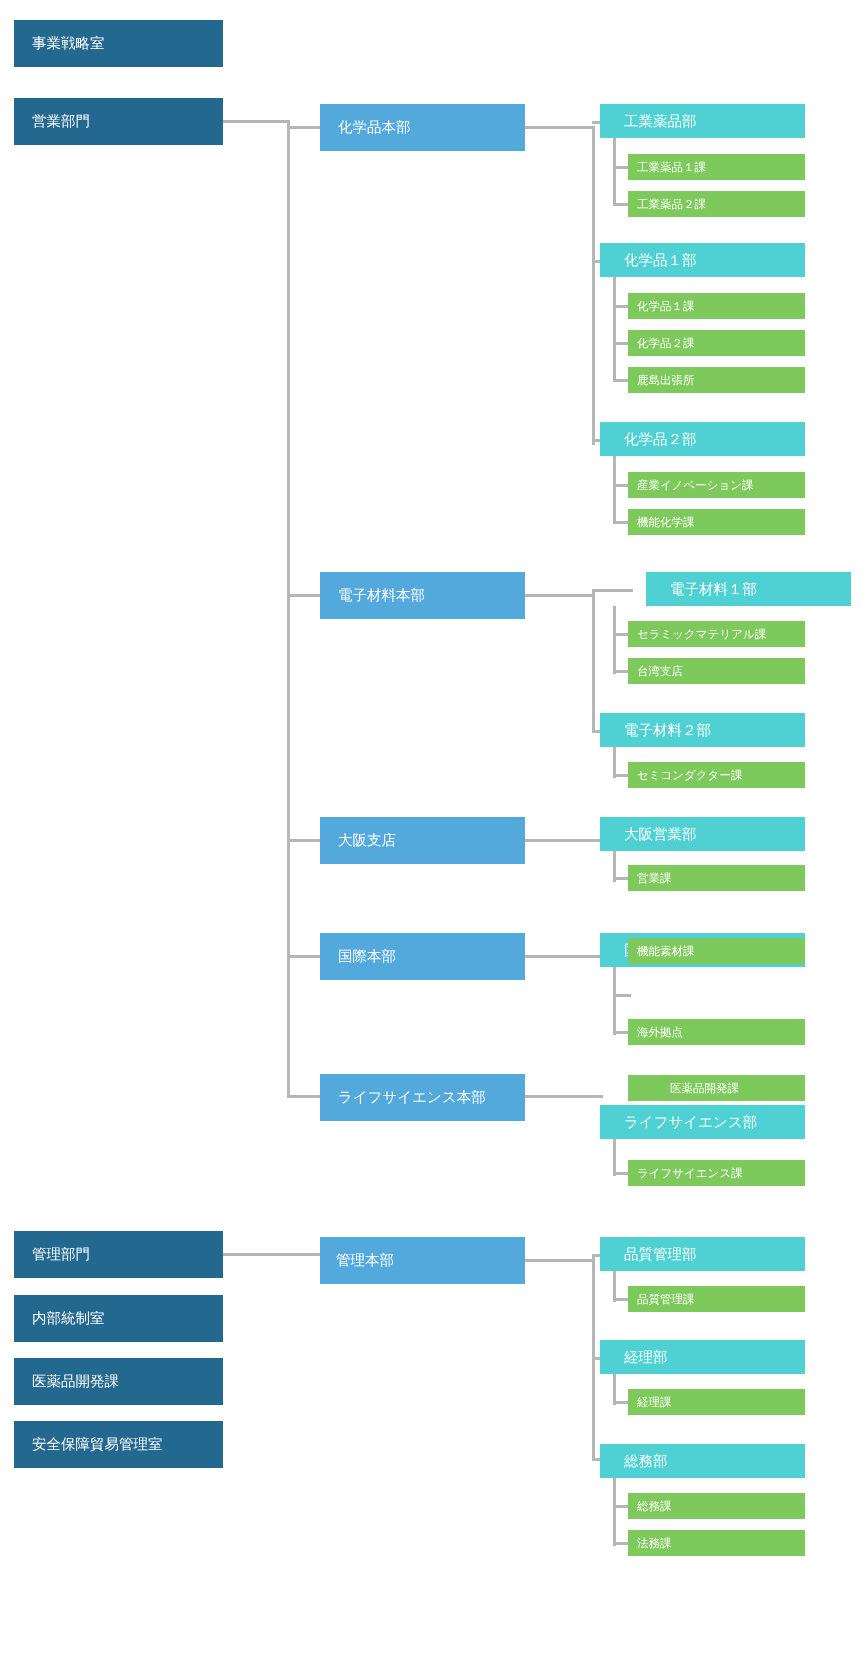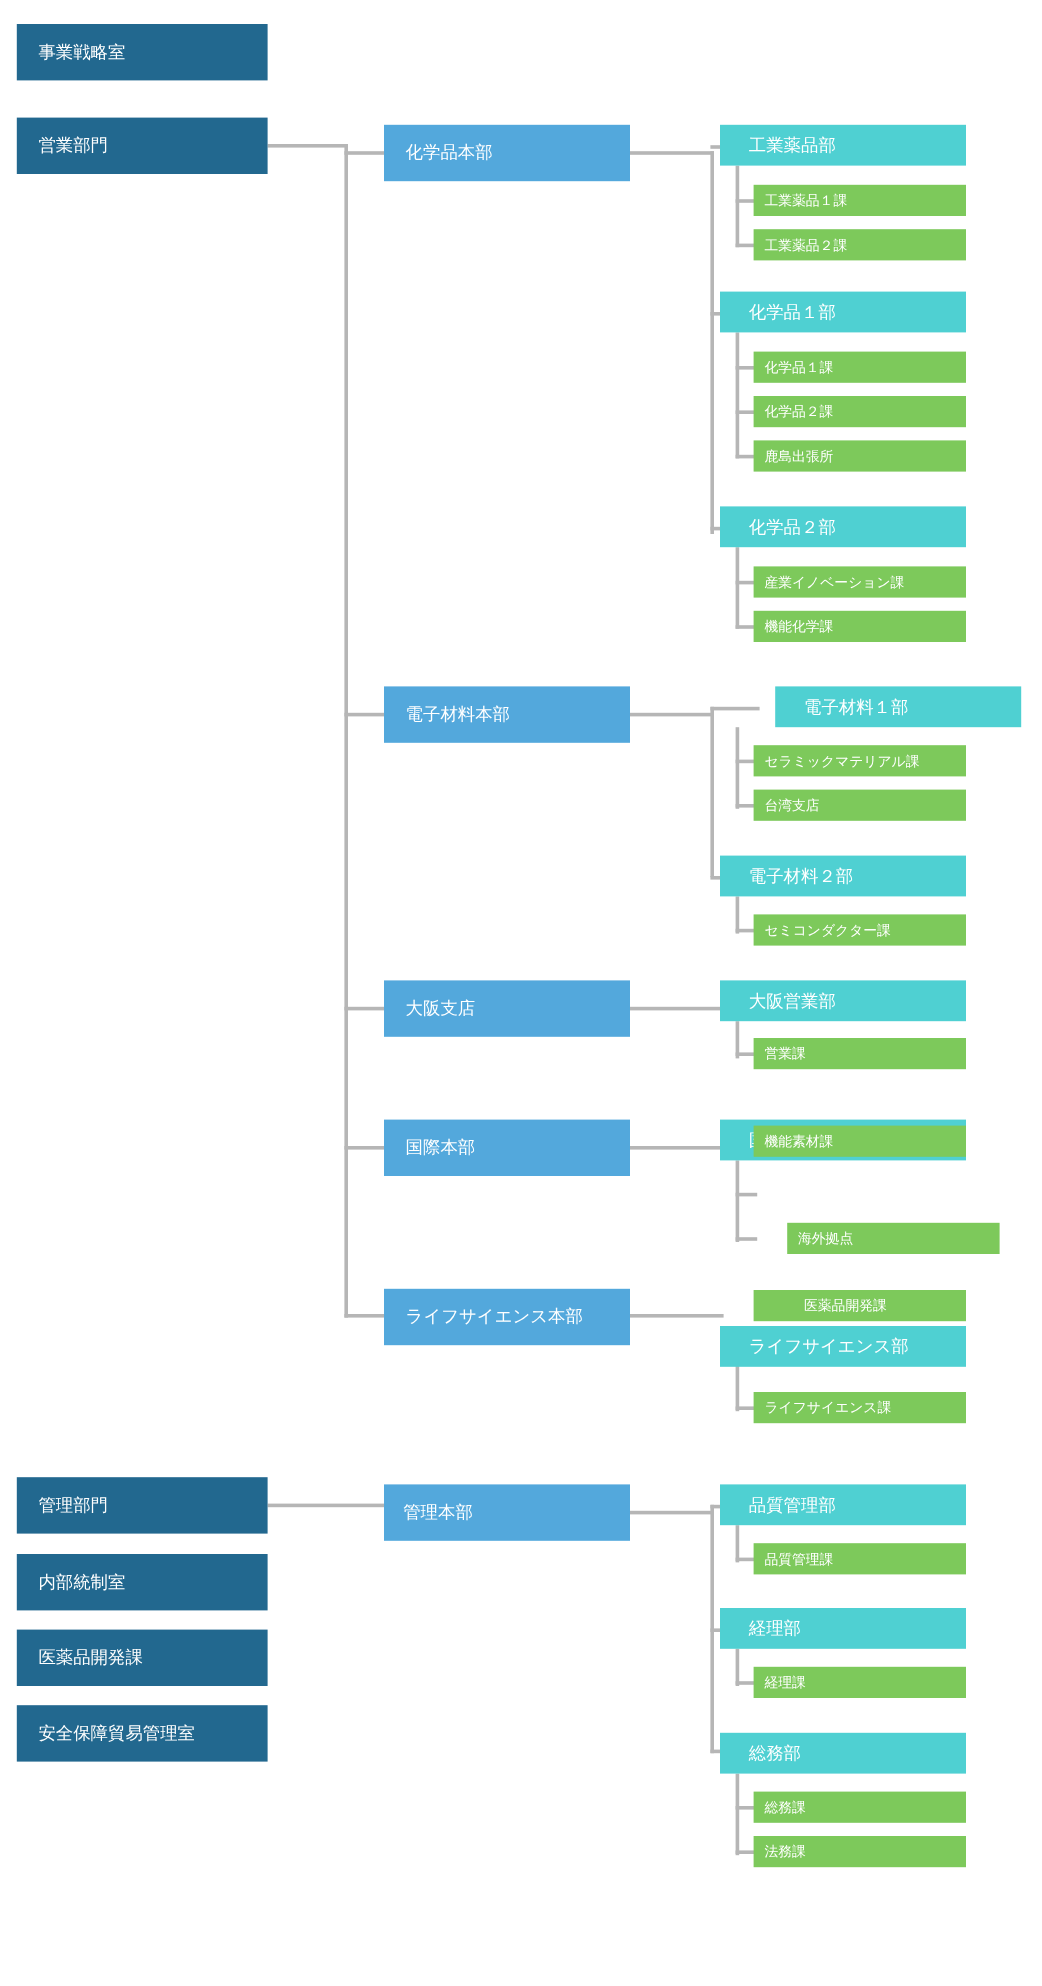--- a/index.html
+++ b/index.html
@@ -197,21 +197,21 @@
     </div>
     <div class="node lvl2" style="top: 933px;">
       <span>国際本部</span>
     </div>
     <div class="node lvl3" style="top: 933px;">
       <span>国際部</span>
     </div>
     <div class="node lvl4" style="top: 938px;">
       <span>機能素材課</span>
     </div>
-    <div class="node lvl4" style="top: 1019px; margin-left: 28px;">
+    <div class="node lvl4" style="top: 1019px;">
       <span>海外拠点</span>
     </div>
     <div class="node lvl2" style="top: 1074px;">
       <span>ライフサイエンス本部</span>
     </div>
     <div class="node lvl3" style="top: 1074px; margin-top: 31px;">
       <span>ライフサイエンス部</span>
     </div>
     <div class="node lvl4" style="top: 1075px; padding-left: 42px;">
       <span>医薬品開発課</span>

